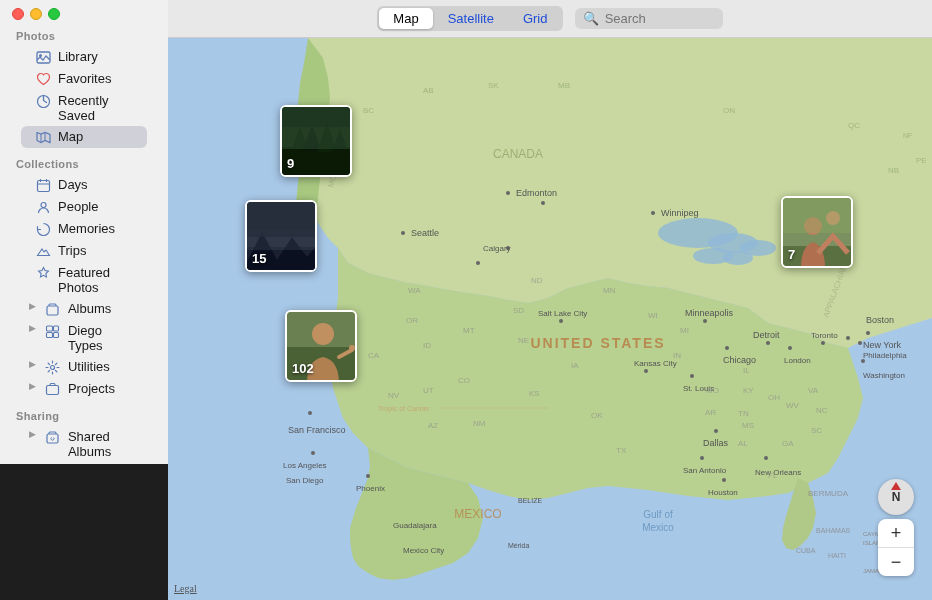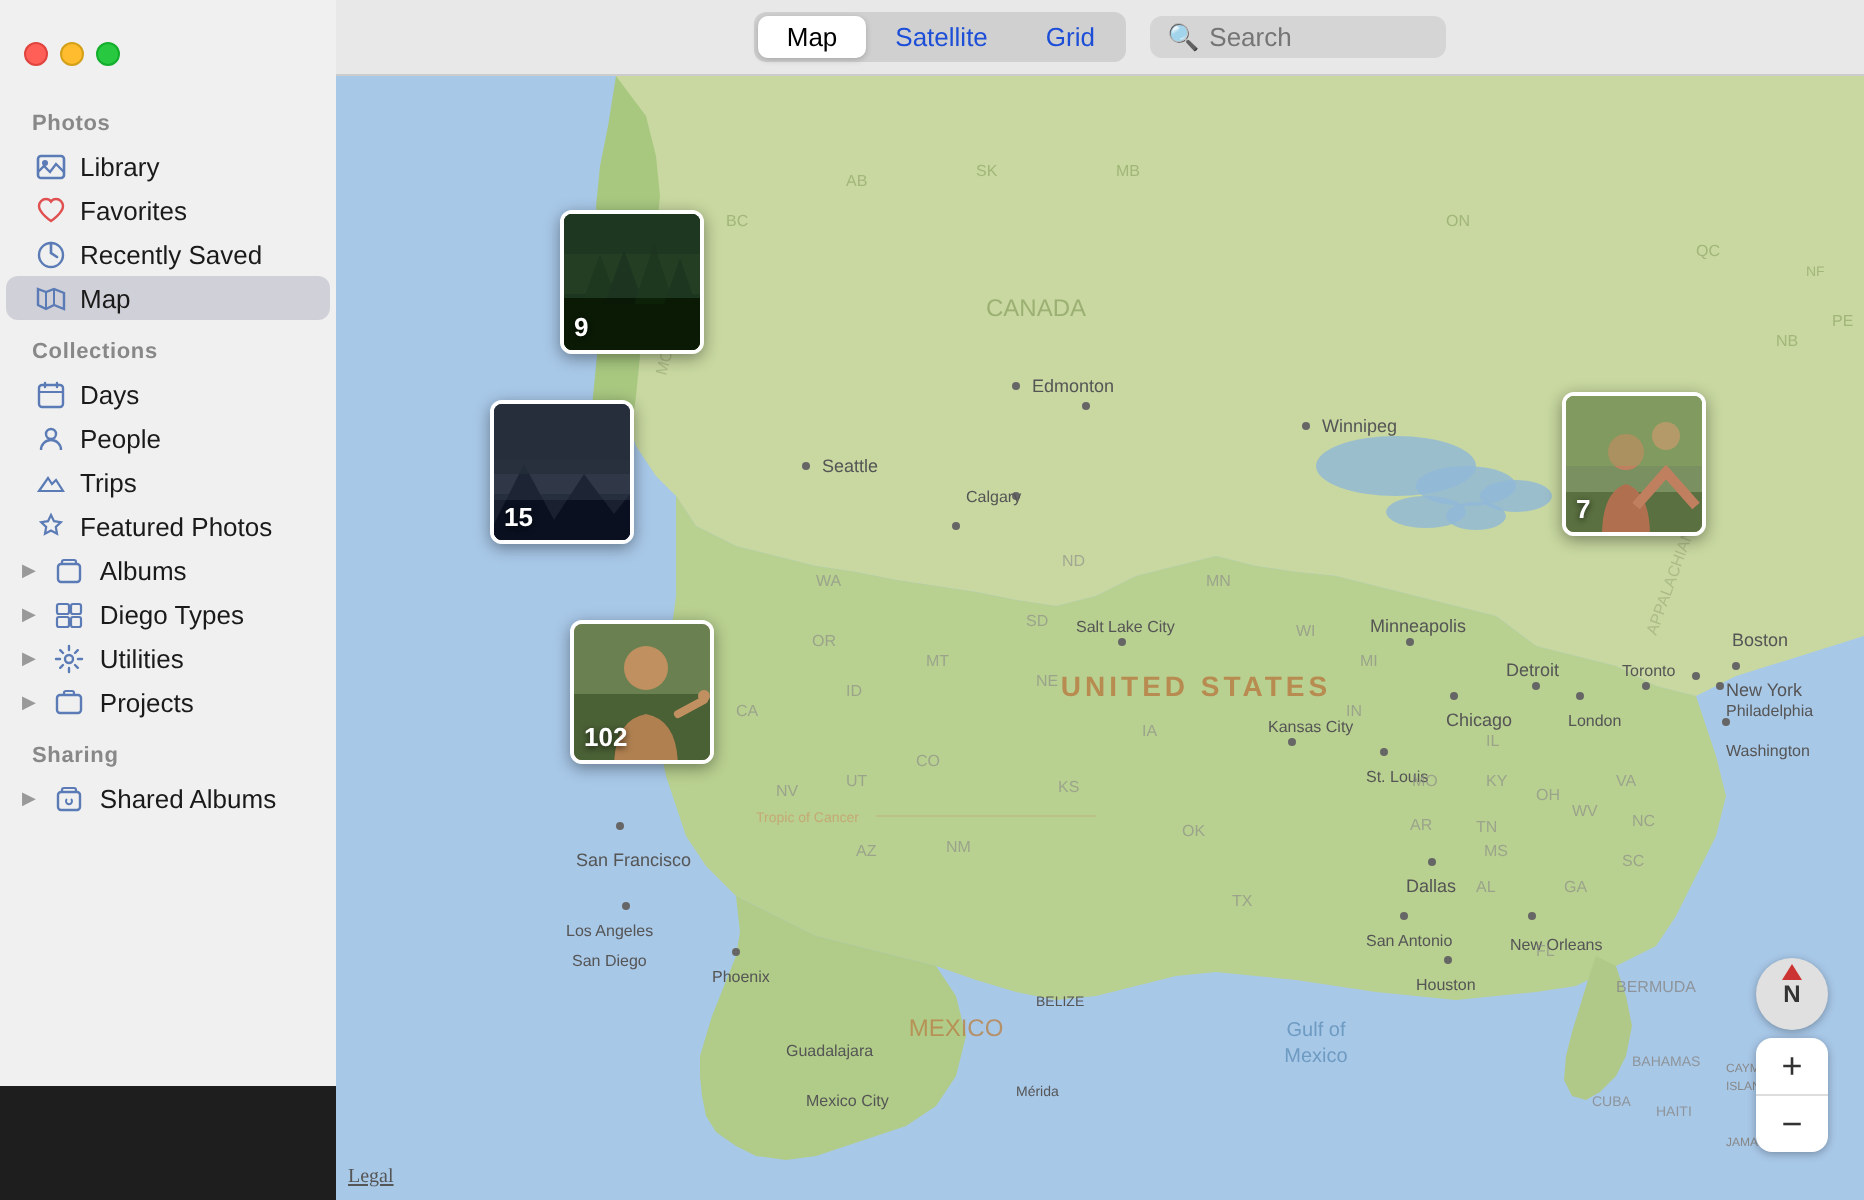--- a/index.html
+++ b/index.html
@@ -2,45 +2,45 @@
 <html><head>
   <meta charset="utf-8">
   <style>
     * { margin: 0; padding: 0; box-sizing: border-box; }
     body { width: 932px; height: 600px; overflow: hidden; font-family: -apple-system, BlinkMacSystemFont, "San Francisco", sans-serif; background: #1e1e1e; display: flex; }
 
     
     .sidebar {
       width: 168px;
       min-width: 168px;
-      height: 543px;
+      height: 464px;
       background: #f0f0f0;
       display: flex;
       flex-direction: column;
       padding: 8px 0;
       overflow-y: auto;
       user-select: none;
     }
 
     .sidebar-section-label {
       font-size: 11px;
       font-weight: 600;
       color: #888;
       padding: 10px 16px 4px 16px;
       letter-spacing: 0.03em;
       text-transform: none;
     }
 
     .sidebar-item {
       display: flex;
-      align-items: center;
+      align-items: flex-start;
       gap: 7px;
       padding: 3px 10px 3px 14px;
       border-radius: 6px;
-      margin: 0 3px;
+      margin: 0 21px;
       cursor: pointer;
       font-size: 13px;
       color: #1a1a1a;
       position: relative;
     }
 
     .sidebar-item.active {
       background: #d0d0d8;
     }
 
@@ -358,20 +358,29 @@
   <div class="sidebar-item">
     <span class="icon">
       <svg width="15" height="15" viewBox="0 0 15 15" fill="none">
         <circle cx="7.5" cy="5" r="2.5" stroke="#5a7bb5" stroke-width="1.2" fill="none"></circle>
         <path d="M2.5 13c0-2.76 2.24-5 5-5s5 2.24 5 5" stroke="#5a7bb5" stroke-width="1.2" fill="none"></path>
       </svg>
     </span>
     <span>People</span>
   </div>
 
+  <div class="sidebar-item">
+    <span class="icon">
+      <svg width="15" height="15" viewBox="0 0 15 15" fill="none">
+        <path d="M7.5 1.5A6 6 0 1 1 1.5 7.5" stroke="#5a7bb5" stroke-width="1.2" fill="none"></path>
+        <path d="M1.5 4.5V7.5H4.5" stroke="#5a7bb5" stroke-width="1.2" stroke-linecap="round" fill="none"></path>
+      </svg>
+    </span>
+    <span>Memories</span>
+  </div>
 
   <div class="sidebar-item">
     <span class="icon">
       <svg width="15" height="15" viewBox="0 0 15 15" fill="none">
         <path d="M1.5 11.5L6 5l2 3 2-2 3.5 5.5H1.5z" stroke="#5a7bb5" stroke-width="1.1" fill="none"></path>
       </svg>
     </span>
     <span>Trips</span>
   </div>
 

